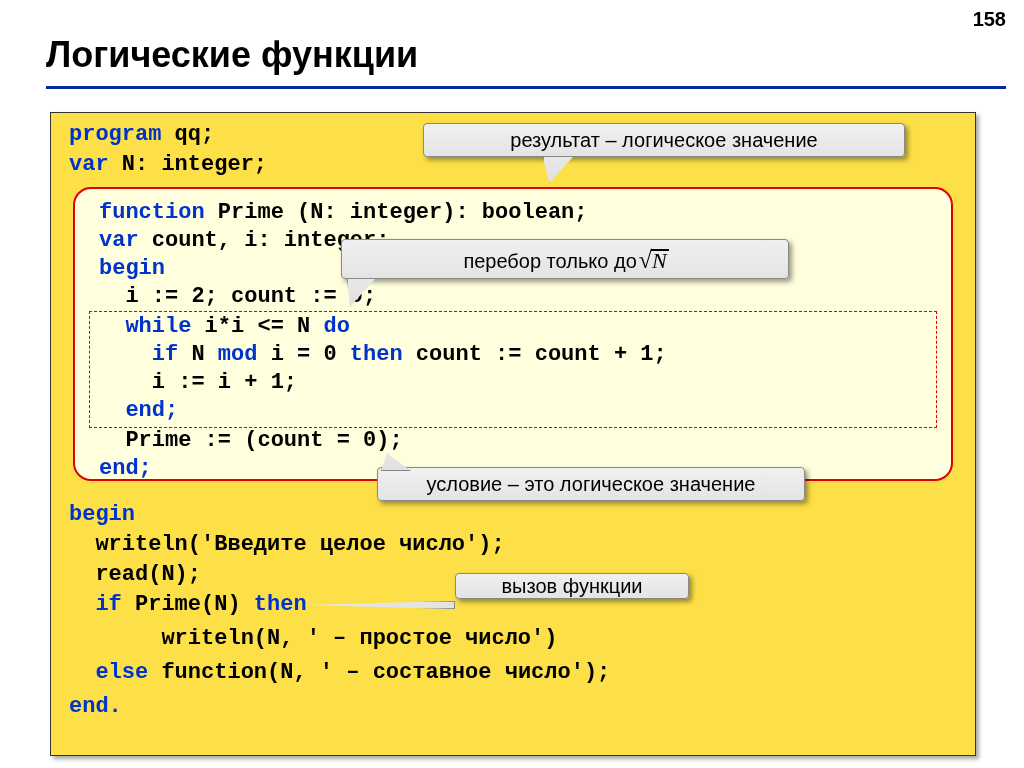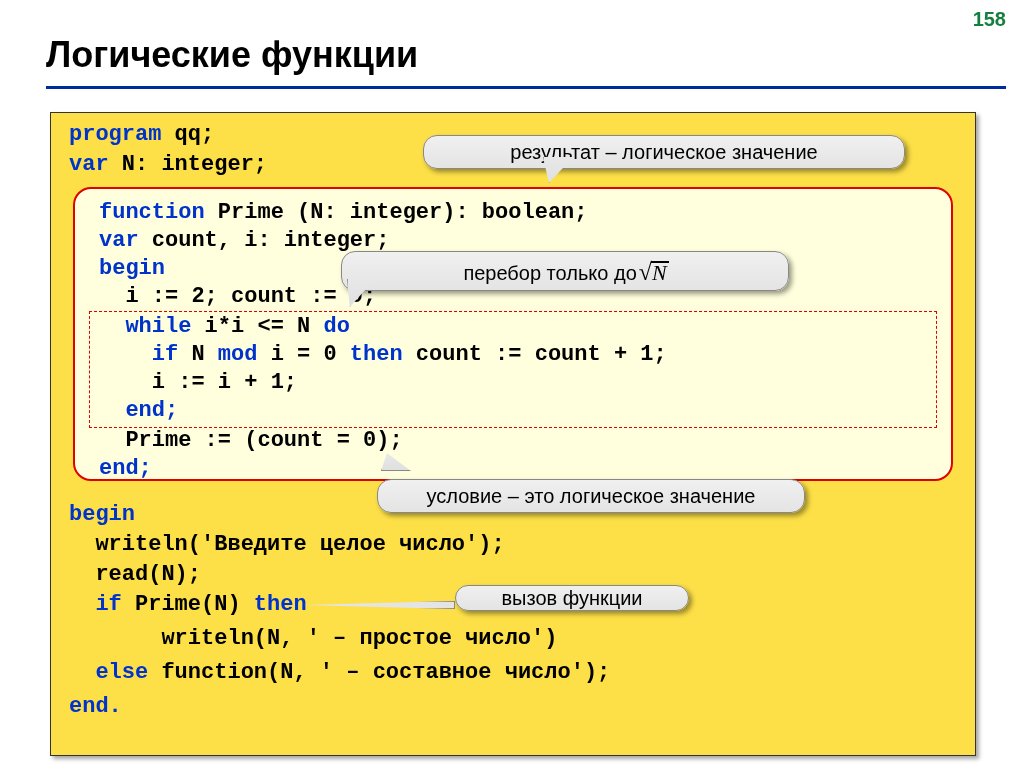--- a/index.html
+++ b/index.html
@@ -8,21 +8,21 @@
     height: 768px;
     background: #fff;
     font-family: Arial, Helvetica, sans-serif;
     position: relative;
     overflow: hidden;
   }
   .page-num {
     position: absolute;
     top: 8px;
     right: 18px;
-    color: #15803d;
+    color: #000000;
     font-weight: bold;
     font-size: 20px;
   }
   .title {
     position: absolute;
     top: 34px;
     left: 46px;
     font-size: 36px;
     font-weight: bold;
     color: #000;
@@ -76,22 +76,21 @@
     border: 1px solid #888;
     box-shadow: 3px 3px 5px rgba(0,0,0,.4);
     font-family: Arial, sans-serif;
     font-weight: normal;
     font-size: 20px;
     color: #000;
     display: flex;
     align-items: center;
     justify-content: center;
     padding: 3px 14px;
-    border-radius: 14px;
-    margin-top: 12px;
+    border-radius: 4px;
   }
   .tail {
     position: absolute;
     background: linear-gradient(#e8e8e8,#e0e0e0);
     border-left: 1px solid #888;
     border-bottom: 1px solid #888;
   }
   .sqrt {
     font-family: "Times New Roman", serif;
     font-style: italic;

